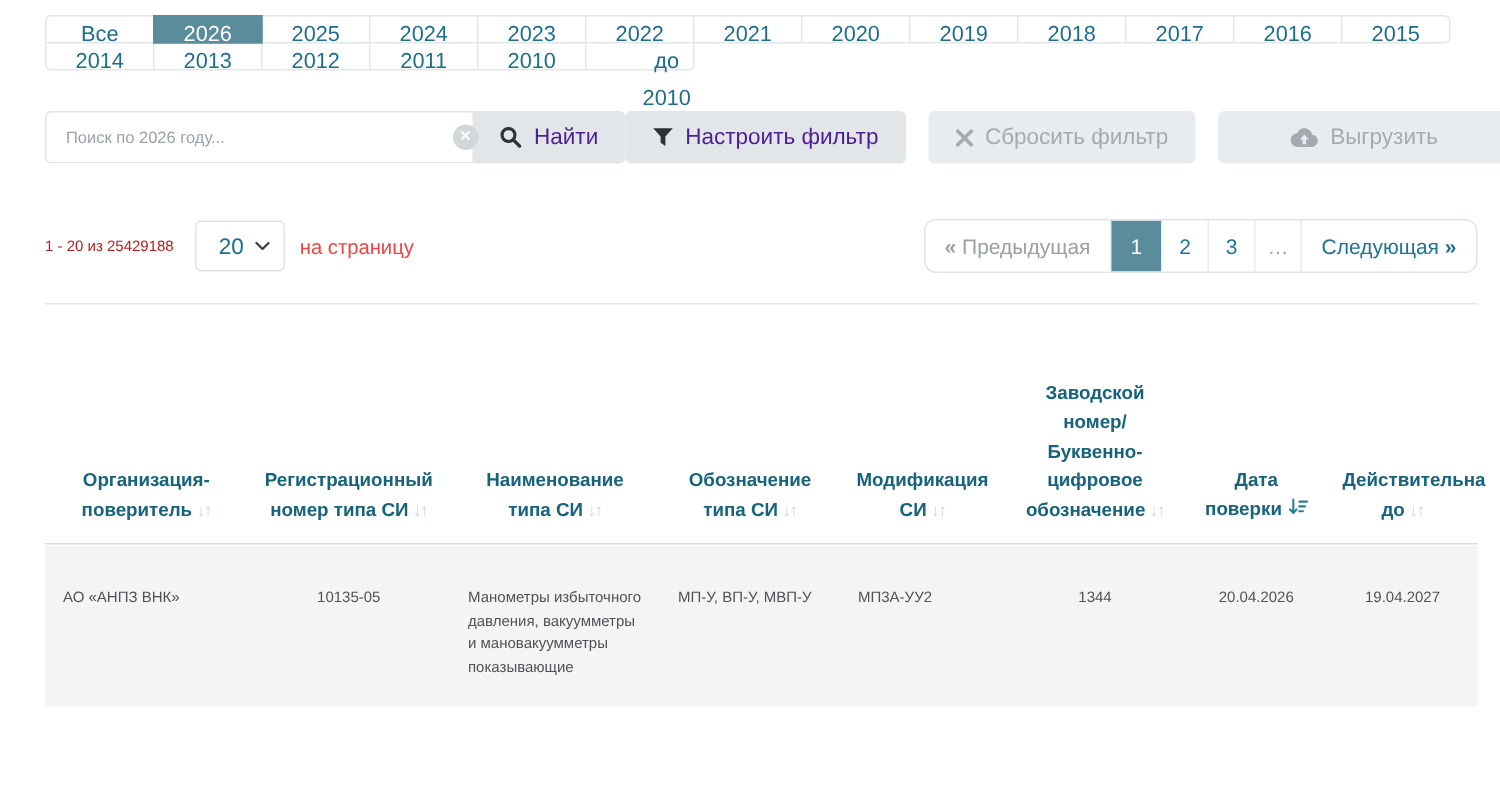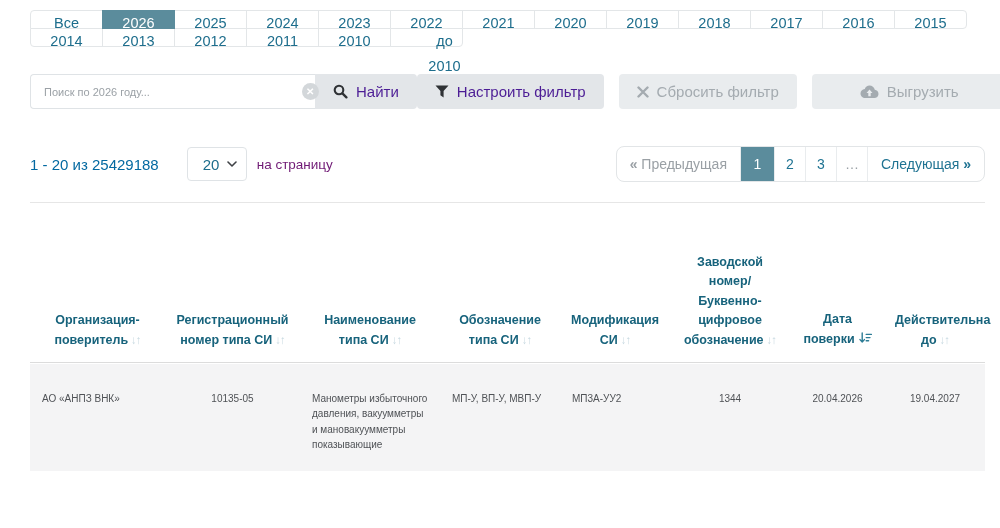--- a/index.html
+++ b/index.html
@@ -44,28 +44,28 @@
   }
   .btn-find { border-radius: 0 4px 4px 0; font-weight: 500; }
   .btn + .btn { margin-left: 15px; align-items: center; }
   .btn.disabled { color: #a4abb0; background: #e9ecee; cursor: default; }
   .btn-export { padding: 0 48px; margin-left: 15px; }
   .icon { display: inline-flex; align-items: center; }
 
   
   .pg-row { display: flex; align-items: center; justify-content: space-between; margin-top: 37px; width: 955px; }
   .pg-left { display: flex; align-items: center; }
-  .range-text { font-size: 15px; color: #0369a1; }
+  .range-text { font-size: 10px; color: #b91c1c; }
   .size-select {
     width: 60px; height: 34px; border: 1px solid #dfe3e6; border-radius: 4px;
     display: flex; align-items: center; justify-content: space-between;
-    padding: 0 9px 0 15px; margin: 0 10px 0 28px; cursor: pointer; background: #fff;
+    padding: 0 9px 0 15px; margin: 0 10px 0 14px; cursor: pointer; background: #fff;
   }
   .size-select .val { font-size: 15px; color: #1d6d8c; }
-  .per-page { font-size: 13.5px; color: #701a75; }
+  .per-page { font-size: 13.5px; color: #ef4444; }
   .pager { display: flex; border: 1px solid #e2e5e7; border-radius: 8px; overflow: hidden; font-size: 14px; background: #fff; }
   .pager-item {
     height: 34px; line-height: 34px; padding: 0 13px; color: #1f7392;
     border-left: 1px solid #e9ecee; cursor: pointer; white-space: nowrap; text-align: center;
   }
   .pager-item:first-child { border-left: none; }
   .pager-item.num { min-width: 31px; padding: 0 6px; }
   .pager-item.active { background: #5b8c9c; color: #fff; min-width: 34px; }
   .pager-item.disabled { color: #9aa0a5; cursor: default; }
   .chev { font-weight: bold; }

